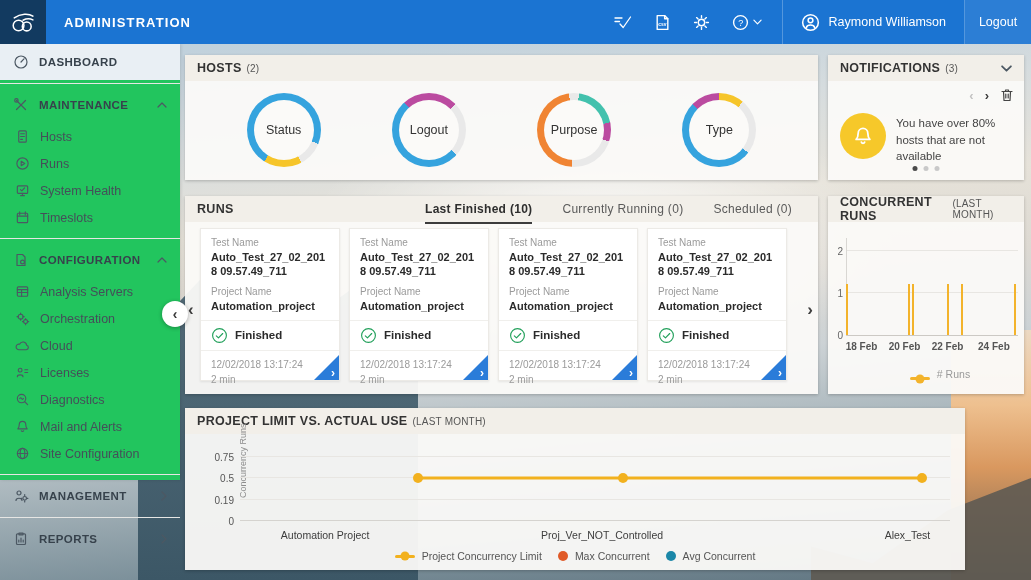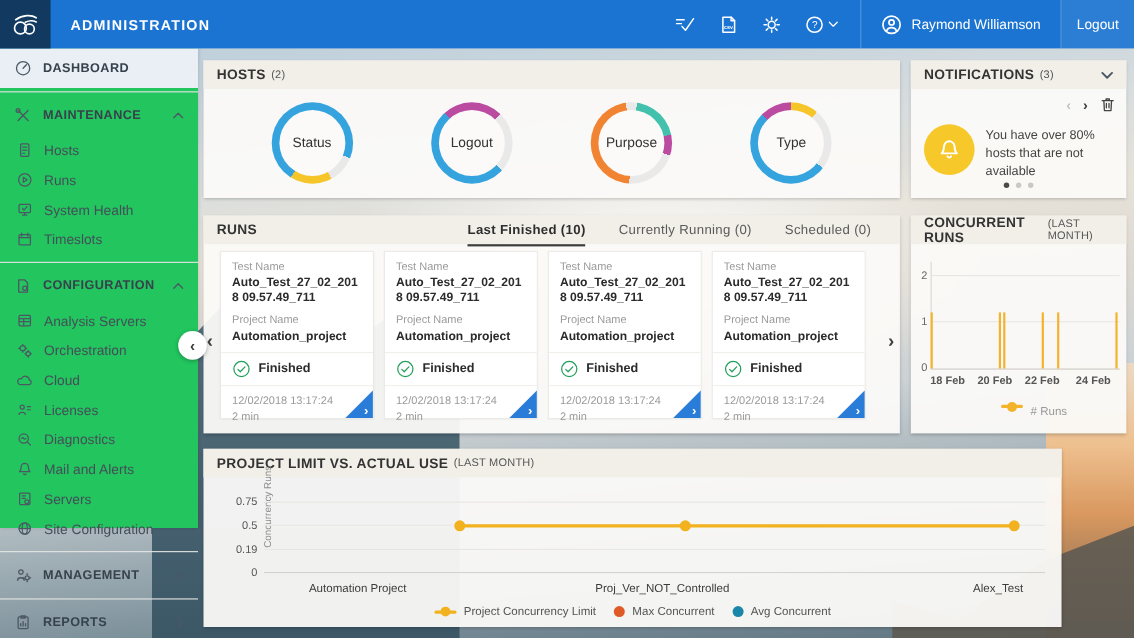--- a/index.html
+++ b/index.html
@@ -100,21 +100,21 @@
   .panel-concurrent{left:828px;top:196px;width:196px;height:198px;}
   .crun-body{position:relative;height:172px;}
   .crun-plot{position:absolute;left:18px;right:6px;top:16px;bottom:58px;
     border-left:1px solid #d9d7d3;border-bottom:1px solid #ccc9c4;}
   .gridline{position:absolute;left:0;right:0;height:1px;background:#e8e6e2;}
   .gridline.zero{background:#d5d3cf;}
   .crun-ytick{position:absolute;left:-14px;width:10px;text-align:right;font-size:10px;color:#666;transform:translateY(50%);}
   .crun-bar{position:absolute;bottom:0;width:2px;background:#f3b32b;}
   .crun-xlabels{position:absolute;left:18px;right:6px;top:119px;height:14px;font-weight:bold;}
   .crun-xtick{position:absolute;transform:translateX(-50%);font-size:10px;color:#555;white-space:nowrap;}
-  .crun-legend{position:absolute;left:0;right:0;top:146px;display:flex;align-items:flex-start;justify-content:center;gap:7px;
+  .crun-legend{position:absolute;left:0;right:0;top:146px;display:flex;align-items:flex-end;justify-content:center;gap:7px;
     font-size:10.5px;color:#999;margin-left:28px;}
   .legend-line-dot{width:20px;height:3px;border-radius:2px;background:var(--c);position:relative;}
   .legend-line-dot::after{content:"";position:absolute;left:50%;top:50%;transform:translate(-50%,-50%);
     width:9px;height:9px;border-radius:50%;background:var(--c);}
 
   .panel-project{left:185px;top:408px;width:780px;height:162px;}
   .proj-body{position:relative;height:136px;}
   .proj-plot{position:absolute;left:55px;right:15px;top:14px;bottom:49px;}
   .proj-ytick{position:absolute;left:-36px;width:30px;text-align:right;font-size:10px;color:#555;transform:translateY(50%);}
   .proj-ylabel{position:absolute;left:-2px;top:50px;transform:rotate(-90deg);transform-origin:left top;
@@ -296,28 +296,20 @@
     </div>
     <div class="side-item">
       <svg width="15" height="15" viewBox="0 0 16 16" class="icon">
         <path d="M8 2.5 a3.5 3.5 0 0 1 3.5 3.5 c0 3 1 4 1.5 4.5 H3 c.5-.5 1.5-1.5 1.5-4.5 A3.5 3.5 0 0 1 8 2.5 z"></path>
         <path d="M6.8 12.5 a1.3 1.3 0 0 0 2.4 0"></path>
       </svg>
       <span>Mail and Alerts</span>
     </div>
     <div class="side-item">
       <svg width="15" height="15" viewBox="0 0 16 16" class="icon">
-        <rect x="3" y="2.5" width="10" height="11" rx="1"></rect>
-          <path d="M5.5 5h3M5.5 7.5h3"></path>
-          <circle cx="10" cy="10.8" r="1.9"></circle>
-      </svg>
-      <span>Servers</span>
-    </div>
-    <div class="side-item">
-      <svg width="15" height="15" viewBox="0 0 16 16" class="icon">
         <circle cx="8" cy="8" r="5.5"></circle>
           <ellipse cx="8" cy="8" rx="2.5" ry="5.5"></ellipse>
           <path d="M2.5 8h11"></path>
       </svg>
       <span>Site Configuration</span>
     </div>
   </div>
   <div class="side-divider"></div>
 
   <div class="side-section">

